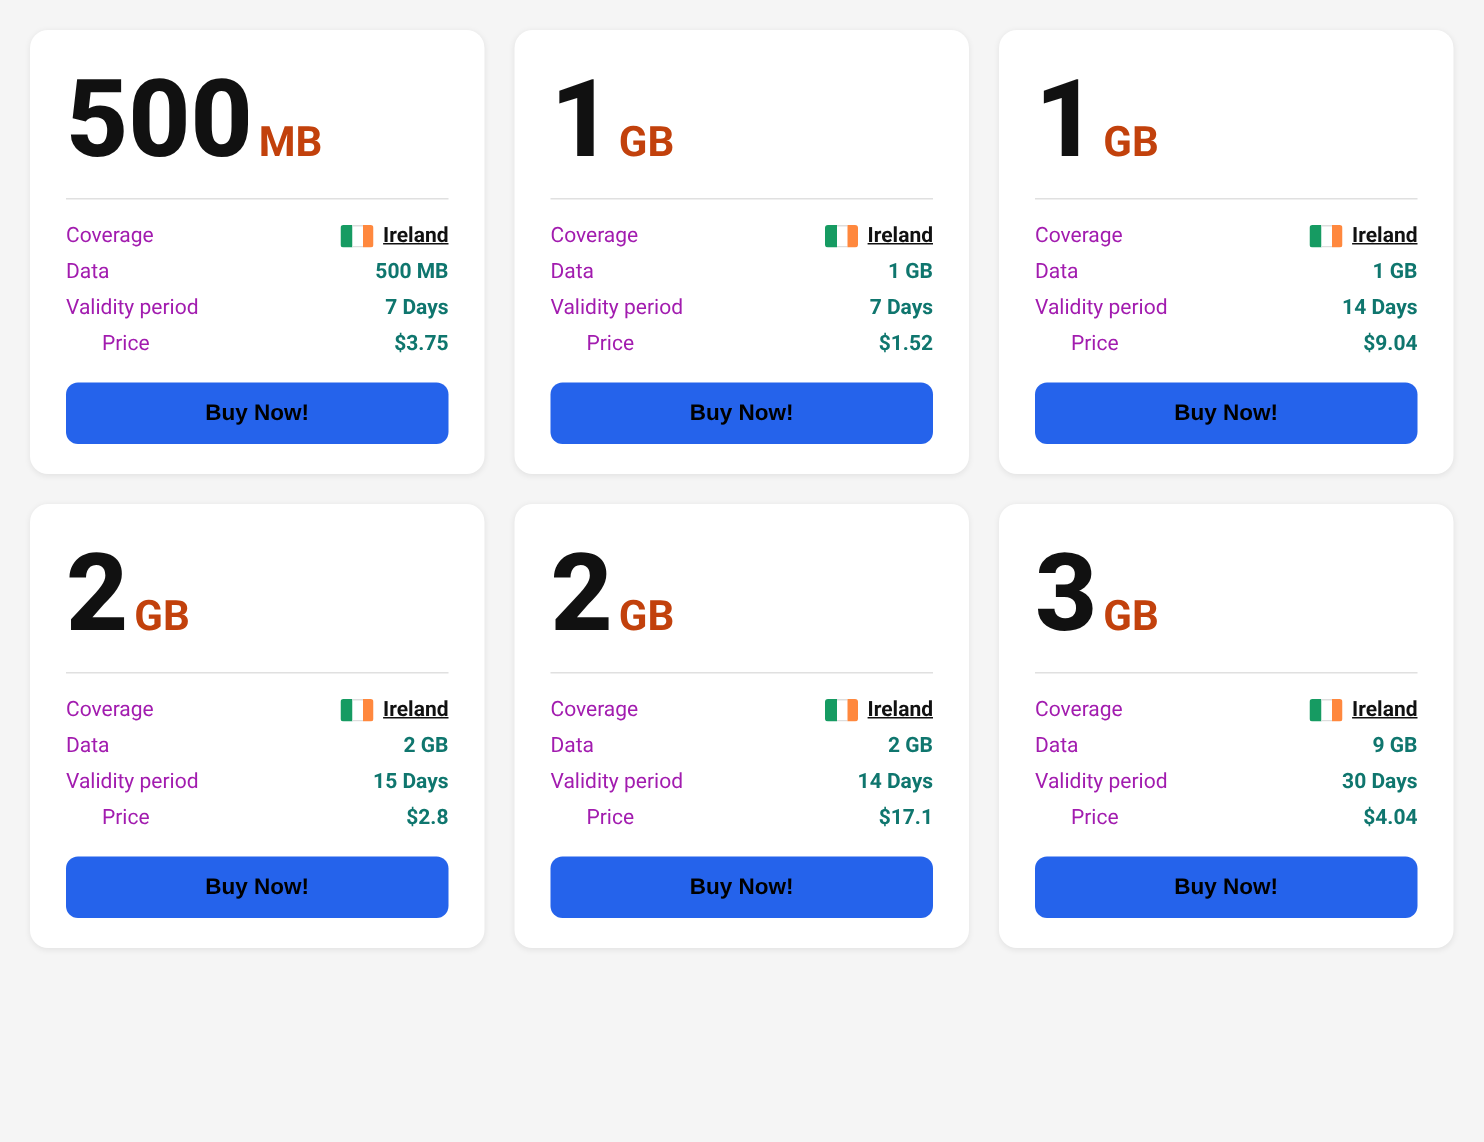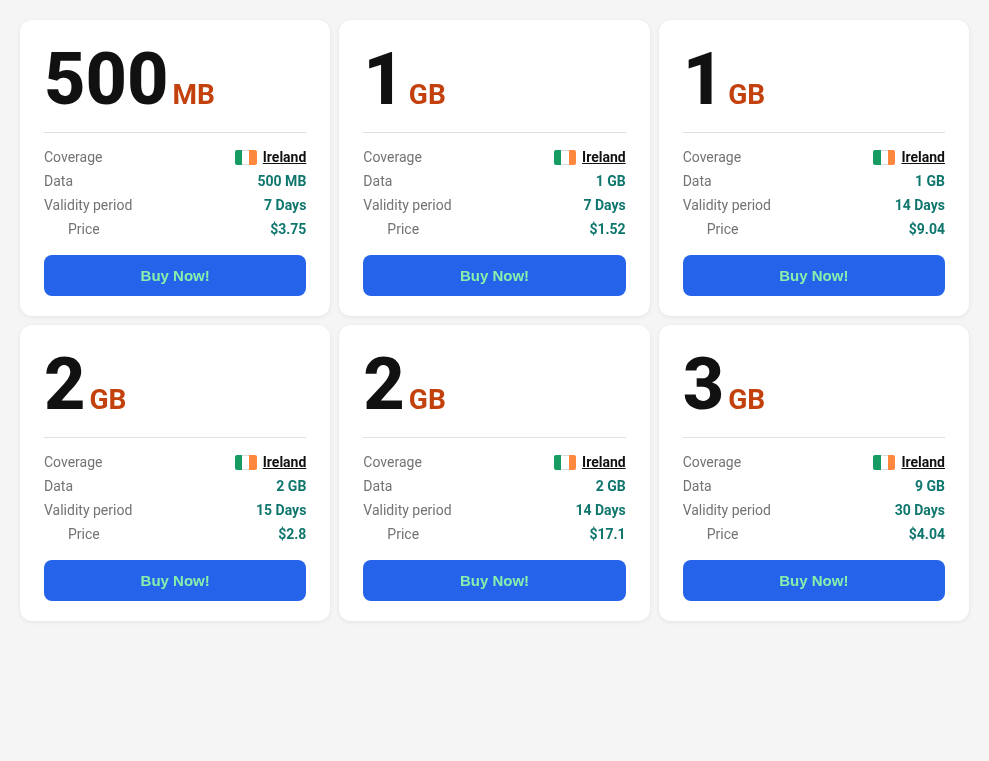--- a/index.html
+++ b/index.html
@@ -10,21 +10,21 @@
 
     body {
       background-color: #f5f5f5;
       font-family: -apple-system, BlinkMacSystemFont, 'Segoe UI', Roboto, sans-serif;
       padding: 20px;
     }
 
     .grid {
       display: grid;
       grid-template-columns: repeat(3, 1fr);
-      gap: 9px;
+      gap: 20px;
       max-width: 989px;
       margin: 0 auto;
     }
 
     .card {
       background: #ffffff;
       border-radius: 12px;
       padding: 24px 24px 20px 24px;
       box-shadow: 0 1px 4px rgba(0,0,0,0.08);
     }
@@ -67,21 +67,21 @@
       font-size: 14px;
       color: #555;
     }
 
     .info-row:last-of-type {
       margin-bottom: 0;
       margin-left: 24px;
     }
 
     .info-label {
-      color: #737373;
+      color: #a21caf;
       font-weight: 400;
     }
 
     .info-value {
       font-weight: 700;
       color: #0f766e;
     }
 
     .coverage-value {
       display: flex;
@@ -117,21 +117,21 @@
       flex: 1;
       background: #FF883E;
     }
 
     .buy-btn {
       display: block;
       width: 100%;
       margin-top: 18px;
       padding: 12px;
       background: #2563EB;
-      color: #86efac;
+      color: #000000;
       border: none;
       border-radius: 8px;
       font-size: 15px;
       font-weight: 600;
       cursor: pointer;
       text-align: center;
     }
   </style>
 </head>
 <body>

